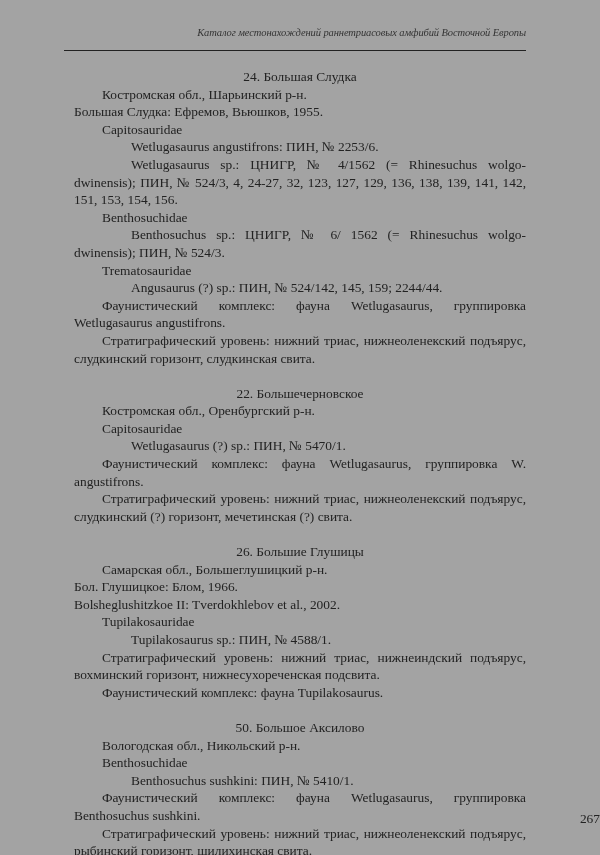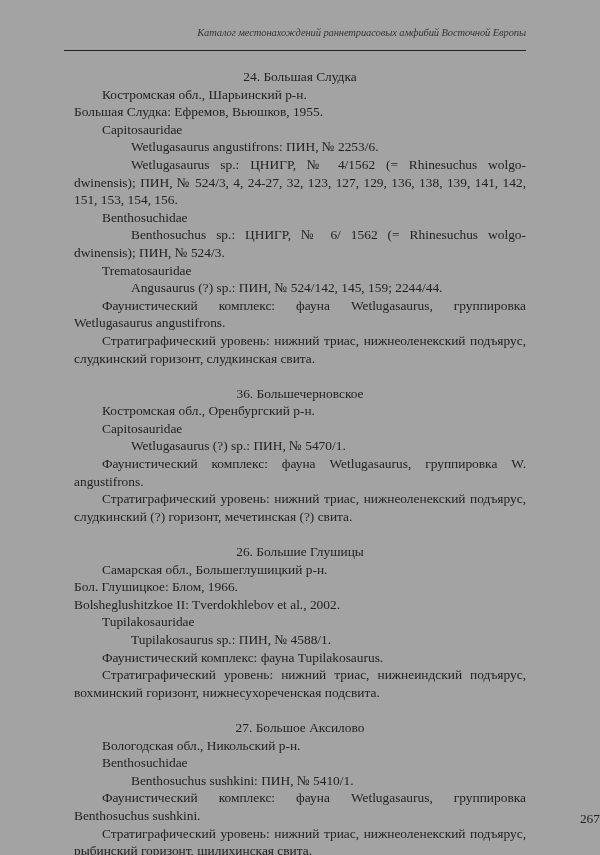--- a/index.html
+++ b/index.html
@@ -45,43 +45,43 @@
       <p class="i1">Benthosuchidae</p>
       <p class="i2 just">Benthosuchus sp.: ЦНИГР, № 6/ 1562 (= Rhinesuchus wolgo-dwinensis); ПИН, № 524/3.</p>
       <p class="i1">Trematosauridae</p>
       <p class="i2">Angusaurus (?) sp.: ПИН, № 524/142, 145, 159; 2244/44.</p>
       <p class="i1 just">Фаунистический комплекс: фауна Wetlugasaurus, группировка Wetlugasaurus angustifrons.</p>
       <p class="i1 just">Стратиграфический уровень: нижний триас, нижнеоленекский подъярус, слудкинский горизонт, слудкинская свита.</p>
     </section>
     <div class="gap"></div>
 
     <section>
-      <p class="title">36. Большечерновское</p>
+      <p class="title">22. Большечерновское</p>
       <p class="i1">Костромская обл., Оренбургский р-н.</p>
       <p class="i1">Capitosauridae</p>
       <p class="i2">Wetlugasaurus (?) sp.: ПИН, № 5470/1.</p>
       <p class="i1 just">Фаунистический комплекс: фауна Wetlugasaurus, группировка W. angustifrons.</p>
       <p class="i1 just">Стратиграфический уровень: нижний триас, нижнеоленекский подъярус, слудкинский (?) горизонт, мечетинская (?) свита.</p>
     </section>
     <div class="gap"></div>
 
     <section>
       <p class="title">26. Большие Глушицы</p>
       <p class="i1">Самарская обл., Большеглушицкий р-н.</p>
       <p>Бол. Глушицкое: Блом, 1966.</p>
       <p>Bolsheglushitzkoe II: Tverdokhlebov et al., 2002.</p>
       <p class="i1">Tupilakosauridae</p>
       <p class="i2">Tupilakosaurus sp.: ПИН, № 4588/1.</p>
+      <p class="i1 just">Стратиграфический уровень: нижний триас, нижнеиндский подъярус, вохминский горизонт, нижнесухореченская подсвита.</p>
       <p class="i1">Фаунистический комплекс: фауна Tupilakosaurus.</p>
-      <p class="i1 just">Стратиграфический уровень: нижний триас, нижнеиндский подъярус, вохминский горизонт, нижнесухореченская подсвита.</p>
     </section>
     <div class="gap"></div>
 
     <section>
-      <p class="title">27. Большое Аксилово</p>
+      <p class="title">50. Большое Аксилово</p>
       <p class="i1">Вологодская обл., Никольский р-н.</p>
       <p class="i1">Benthosuchidae</p>
       <p class="i2">Benthosuchus sushkini: ПИН, № 5410/1.</p>
       <p class="i1 just">Фаунистический комплекс: фауна Wetlugasaurus, группировка Benthosuchus sushkini.</p>
       <p class="i1 just">Стратиграфический уровень: нижний триас, нижнеоленекский подъярус, рыбинский горизонт, шилихинская свита.</p>
 
     </section>
   </div>
 
   <div class="page-number">267</div>

